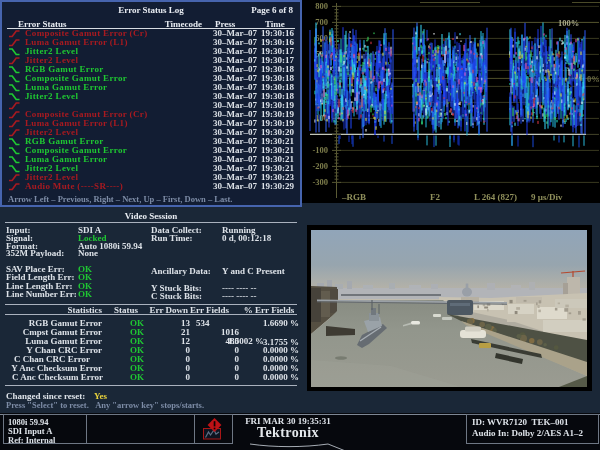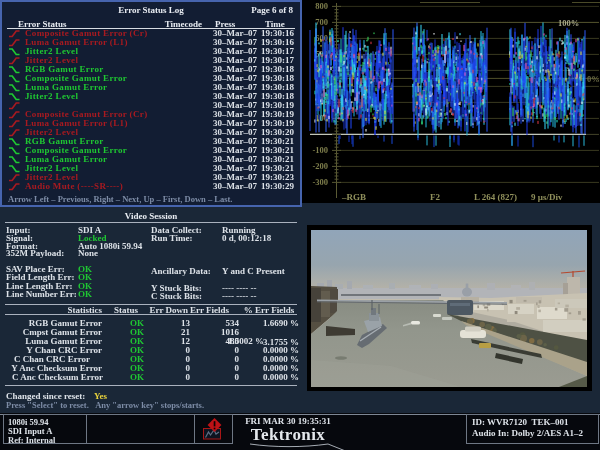--- a/index.html
+++ b/index.html
@@ -313,21 +313,21 @@
     <div style="position:absolute;left:5px;top:97.0px;width:292px;border-top:1px solid #aab2be"></div>
     <div style="position:absolute;left:30px;top:97.5px;width:72px;text-align:right;color:#dde2e8">Statistics</div>
     <div style="position:absolute;left:114px;top:97.5px;color:#dde2e8">Status</div>
     <div style="position:absolute;left:140px;top:97.5px;width:48px;text-align:right;color:#dde2e8">Err Down</div>
     <div style="position:absolute;left:190px;top:97.5px;width:48px;text-align:left;color:#dde2e8">Err Fields</div>
     <div style="position:absolute;left:240px;top:97.5px;width:58px;text-align:center;color:#dde2e8">% Err Fields</div>
     <div style="position:absolute;left:5px;top:106.5px;width:292px;border-top:1px solid #aab2be"></div>
     <div style="position:absolute;left:2px;top:110.7px;width:100px;text-align:right;color:#dde2e8">RGB Gamut Error</div>
     <div style="position:absolute;left:130px;top:110.7px;color:#1fc832">OK</div>
     <div style="position:absolute;left:150px;top:110.7px;width:40px;text-align:right;color:#dde2e8">13</div>
-    <div style="position:absolute;left:196px;top:110.7px;width:43px;text-align:right;color:#dde2e8">534</div>
+    <div style="position:absolute;left:196px;top:110.7px;width:43px;color:#dde2e8">534</div>
     <div style="position:absolute;left:236px;top:110.7px;width:63px;text-align:right;color:#dde2e8">1.6690 %</div>
     <div style="position:absolute;left:2px;top:119.8px;width:100px;text-align:right;color:#dde2e8">Cmpst Gamut Error</div>
     <div style="position:absolute;left:130px;top:119.8px;color:#1fc832">OK</div>
     <div style="position:absolute;left:150px;top:119.8px;width:40px;text-align:right;color:#dde2e8">21</div>
     <div style="position:absolute;left:196px;top:119.8px;width:43px;text-align:right;color:#dde2e8">1016</div>
     <div style="position:absolute;left:236px;top:130px;width:63px;text-align:right;color:#dde2e8">3.1755 %</div>
     <div style="position:absolute;left:2px;top:128.8px;width:100px;text-align:right;color:#dde2e8">Luma Gamut Error</div>
     <div style="position:absolute;left:130px;top:128.8px;color:#1fc832">OK</div>
     <div style="position:absolute;left:150px;top:128.8px;width:40px;text-align:right;color:#dde2e8">12</div>
     <div style="position:absolute;left:196px;top:128.8px;width:43px;text-align:right;color:#dde2e8">480</div>
@@ -485,18 +485,18 @@
     <div style="position:absolute;left:195px;top:1px;width:38px;height:30px;border:1px solid #6e7784;border-left:none;box-sizing:border-box"></div>
     <div style="position:absolute;left:8px;top:5px;line-height:8.8px">1080i 59.94<br>SDI Input A<br>Ref: Internal</div>
     <svg width="24" height="24" viewBox="0 0 24 24" style="position:absolute;left:201px;top:4px">
       <rect x="2.5" y="11.5" width="17" height="10.5" fill="#0d1420" stroke="#a81616" stroke-width="1"></rect>
       <path d="M4.5 20.5l3-5.5 2 3 3.5-5 2 4 3-2" stroke="#5f6e84" stroke-width="1.2" fill="none"></path>
       <rect x="8.6" y="3.1" width="9.8" height="9.8" transform="rotate(45 13.5 8)" fill="#bc1216"></rect>
       <rect x="12.7" y="4.2" width="1.7" height="5.2" fill="#100202"></rect>
       <rect x="12.7" y="10.7" width="1.7" height="1.6" fill="#100202"></rect>
     </svg>
     <div style="position:absolute;left:240px;top:3px;width:96px;text-align:center;font-size:9px">FRI MAR 30 19:35:31</div>
-    <div style="position:absolute;left:238px;top:12px;width:100px;text-align:center;font-family:'Liberation Serif',serif;font-size:17px;letter-spacing:0.4px;color:#e4e8ec">Tektronix</div>
+    <div style="position:absolute;left:238px;top:12px;width:100px;text-align:center;font-family:'Liberation Serif',serif;font-size:14px;letter-spacing:0.4px;color:#e4e8ec">Tektronix</div>
     <svg width="120" height="10" viewBox="0 0 120 10" style="position:absolute;left:240px;top:30px">
       <path d="M10 1c24 3.5 54 3.5 78 0l20 8" stroke="#b8bec6" stroke-width="0.9" fill="none"></path>
     </svg>
     <div style="position:absolute;left:466px;top:1px;width:133px;height:30px;border:1px solid #6e7784;box-sizing:border-box"></div>
     <div style="position:absolute;left:472px;top:4px;line-height:10.5px;font-size:9px">ID: WVR7120&nbsp; TEK–001<br>Audio In: Dolby 2/AES A1–2</div>
   </div>
 </body></html>

